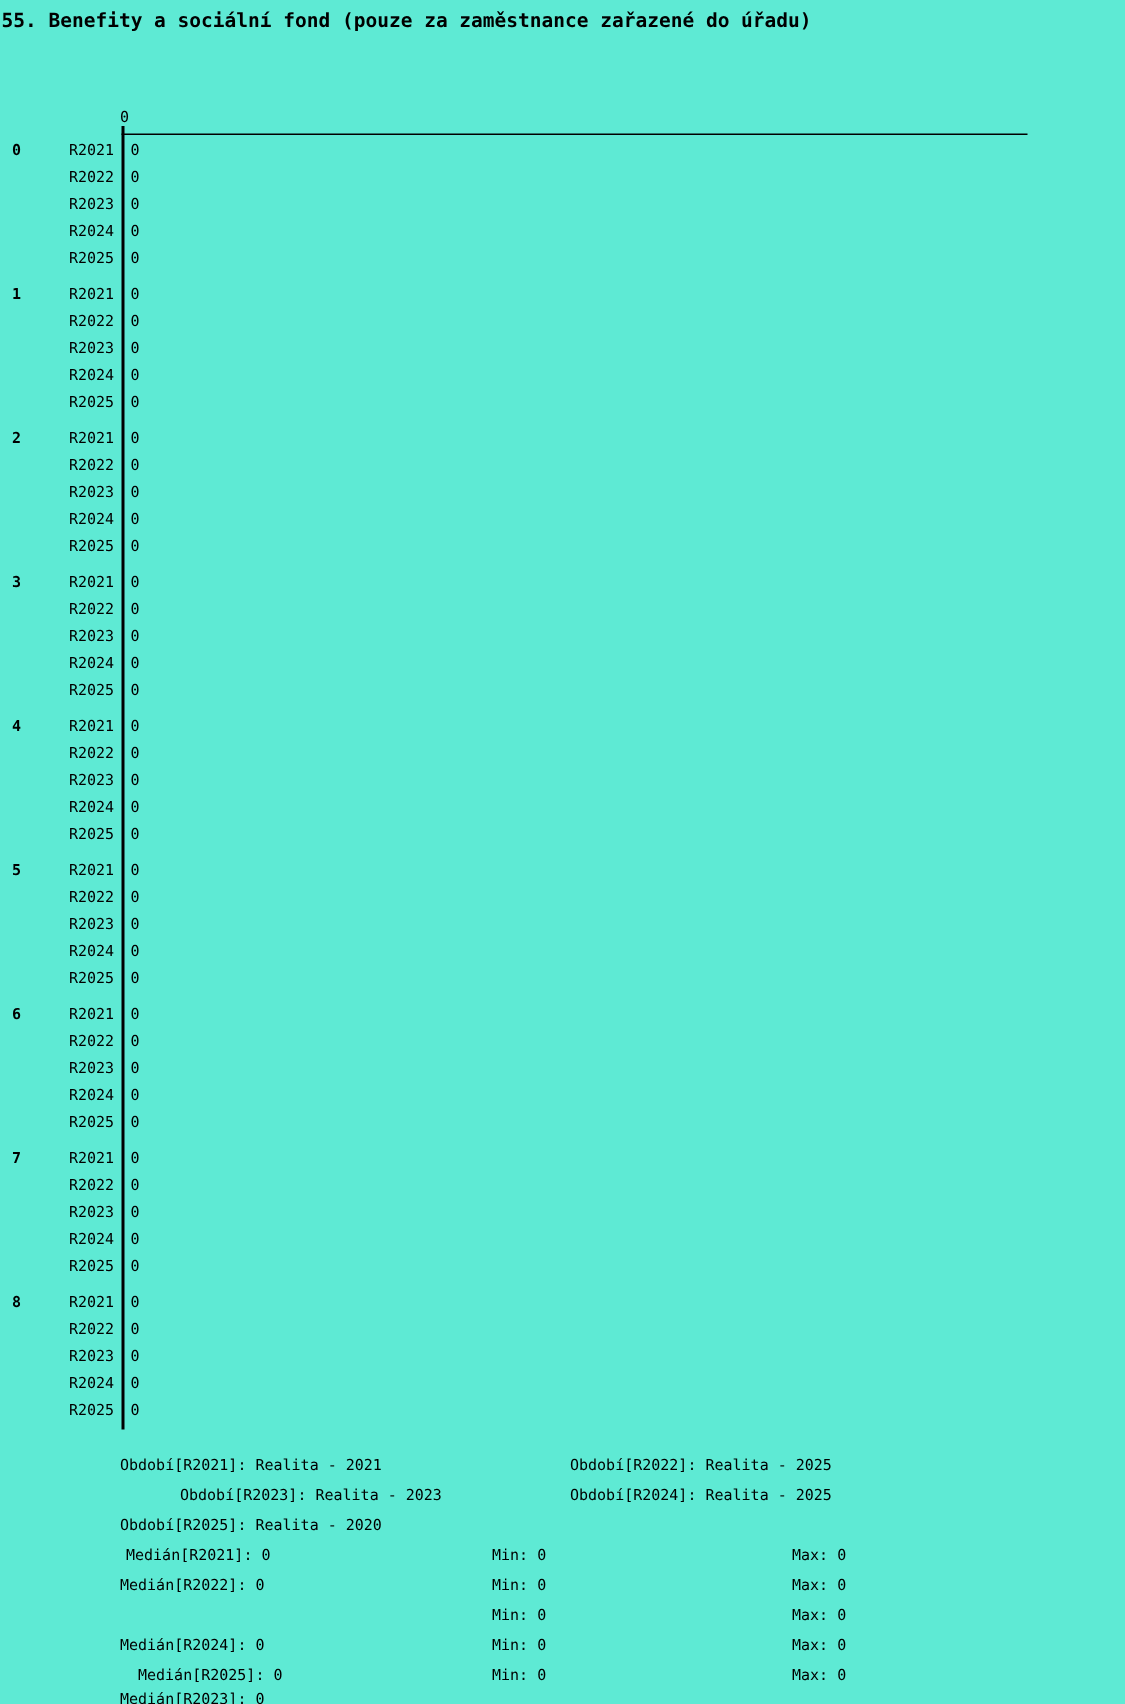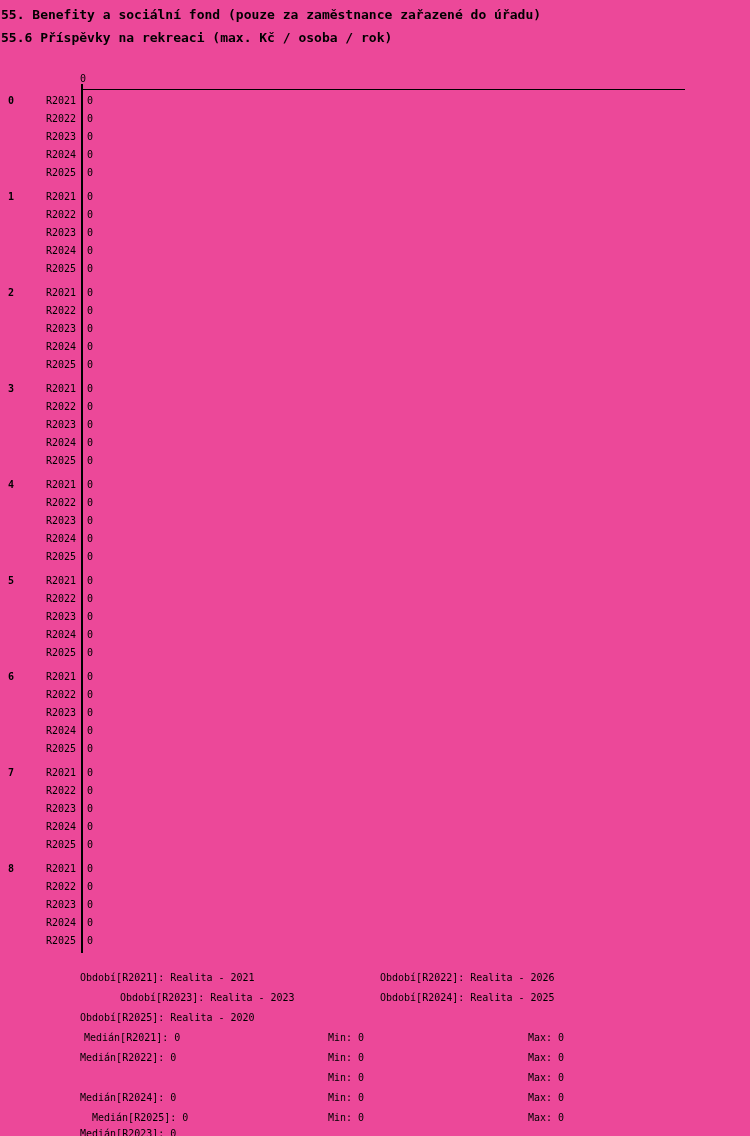--- a/index.html
+++ b/index.html
@@ -1,30 +1,29 @@
 <!DOCTYPE html>
 <html><head>
 <meta charset="utf-8">
 <style>
   html,body{margin:0;padding:0;background:#fff;}
-  #screen{position:relative;width:750px;height:1136px;background:#ec4899;
+  #screen{position:relative;width:750px;height:1136px;background:#5eead4;
     font-family:"DejaVu Sans Mono",monospace;color:#000000;overflow:hidden;}
   .abs{position:absolute;white-space:pre;}
   .h1{font-size:13px;font-weight:bold;line-height:15px;}
   .small{font-size:10px;line-height:12px;}
   .bold{font-weight:bold;}
   .axis{position:absolute;background:#000000;}
   .tick-center{transform:translateX(-50%);}
 </style>
 </head>
 <body>
 
 <div id="screen">
   <div class="abs h1" style="left:1px;top:7px;">55. Benefity a sociální fond (pouze za zaměstnance zařazené do úřadu)</div>
-  <div class="abs h1" style="left:1px;top:30px;">55.6 Příspěvky na rekreaci (max. Kč / osoba / rok)</div>
 
   <div class="abs small tick-center" style="left:83px;top:73px;">0</div>
   <div class="axis" style="left:81px;top:89px;width:604px;height:1px;"></div>
   <div class="axis" style="left:81px;top:84px;width:2px;height:869px;"></div>
 
   <div id="plot">
       <div class="abs small bold" style="left: 8px; top: 95px;">0</div>
       <div class="abs small" style="left: 46px; top: 95px;">R2021</div>
       <div class="abs small" style="left: 87px; top: 95px;">0</div>
       <div class="abs small" style="left: 46px; top: 113px;">R2022</div>
@@ -121,21 +120,21 @@
       <div class="abs small" style="left: 87px; top: 899px;">0</div>
       <div class="abs small" style="left: 46px; top: 917px;">R2024</div>
       <div class="abs small" style="left: 87px; top: 917px;">0</div>
       <div class="abs small" style="left: 46px; top: 935px;">R2025</div>
       <div class="abs small" style="left: 87px; top: 935px;">0</div>
     </div>
   <div id="legend">
       <div class="abs small" style="left: 80px; top: 972px;">Období[R2021]: Realita - 2021</div>
       <div class="abs small" style="left: 80px; top: 992px; margin-left: 40px;">Období[R2023]: Realita - 2023</div>
       <div class="abs small" style="left: 80px; top: 1012px;">Období[R2025]: Realita - 2020</div>
-      <div class="abs small" style="left: 380px; top: 972px;">Období[R2022]: Realita - 2026</div>
+      <div class="abs small" style="left: 380px; top: 972px;">Období[R2022]: Realita - 2025</div>
       <div class="abs small" style="left: 380px; top: 992px;">Období[R2024]: Realita - 2025</div>
     </div>
   <div id="stats">
       <div class="abs small" style="left: 84px; top: 1032px;">Medián[R2021]: 0</div>
       <div class="abs small" style="left: 328px; top: 1032px;">Min: 0</div>
       <div class="abs small" style="left: 528px; top: 1032px;">Max: 0</div>
       <div class="abs small" style="left: 80px; top: 1052px;">Medián[R2022]: 0</div>
       <div class="abs small" style="left: 328px; top: 1052px;">Min: 0</div>
       <div class="abs small" style="left: 528px; top: 1052px;">Max: 0</div>
       <div class="abs small" style="left: 80px; top: 1128px;">Medián[R2023]: 0</div>

